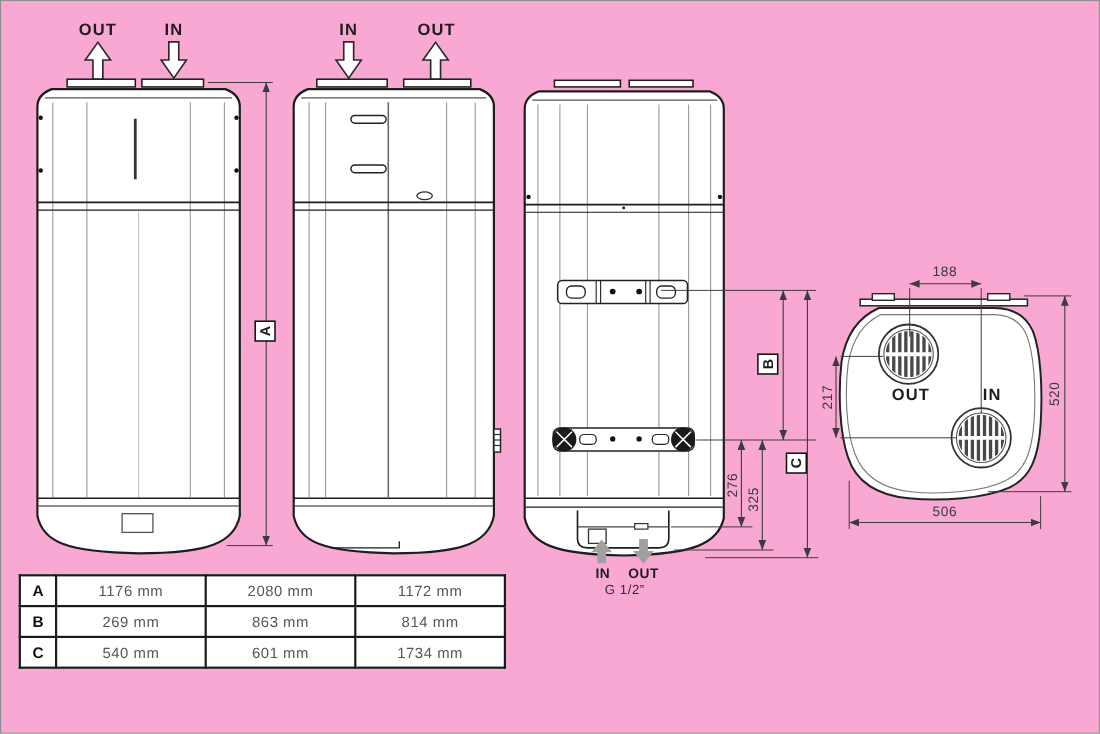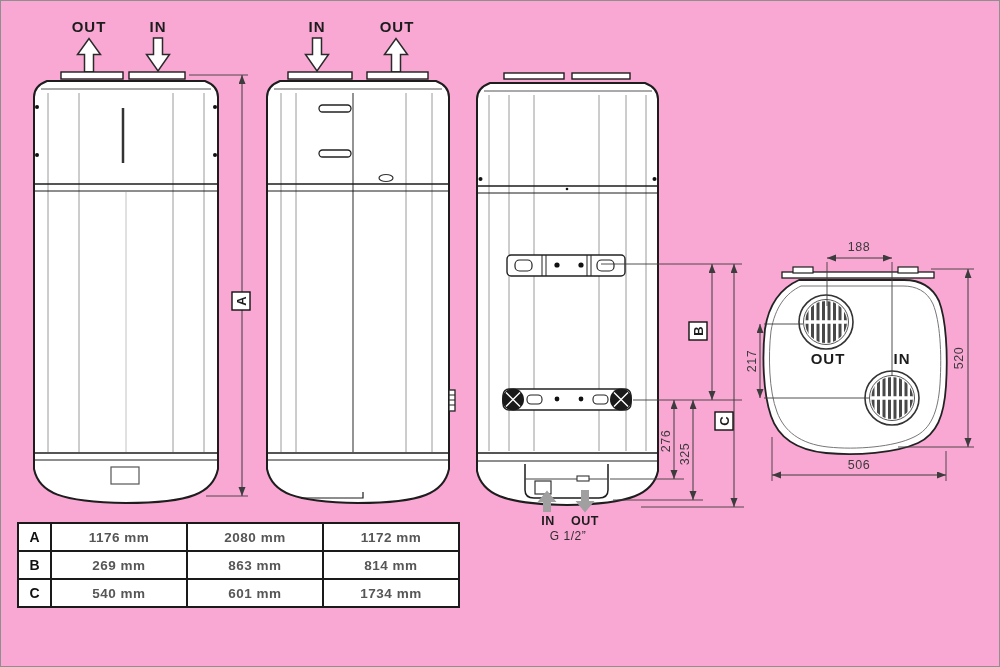--- a/index.html
+++ b/index.html
@@ -18,21 +18,21 @@
   table.spec{
     position:absolute;left:16px;top:521px;width:441px;
     border-collapse:collapse;table-layout:fixed;background:#fff;
   }
   table.spec th,table.spec td{
     border:2px solid #1a1a1a;text-align:center;vertical-align:middle;
     padding:0;height:26px;font-size:13.5px;
   }
   table.spec th{height:27px;font-weight:bold;color:#101010;letter-spacing:0.5px;}
   table.spec td.rowlabel{font-weight:bold;color:#101010;font-size:14px;}
-  table.spec td.val{color:#565656;letter-spacing:0.5px;font-weight:bold;}
+  table.spec td.val{color:#565656;letter-spacing:0.5px;}
   col.c0{width:33px;} col.c1{width:136px;} col.c2{width:136px;} col.c3{width:136px;}
 </style>
 </head>
 <body>
 
 <div class="page">
 
 <svg width="998" height="665" viewBox="0 0 998 665">
   <defs>
     <marker id="dim" markerWidth="10" markerHeight="8" refX="9" refY="3.5" orient="auto-start-reverse" markerUnits="userSpaceOnUse">

